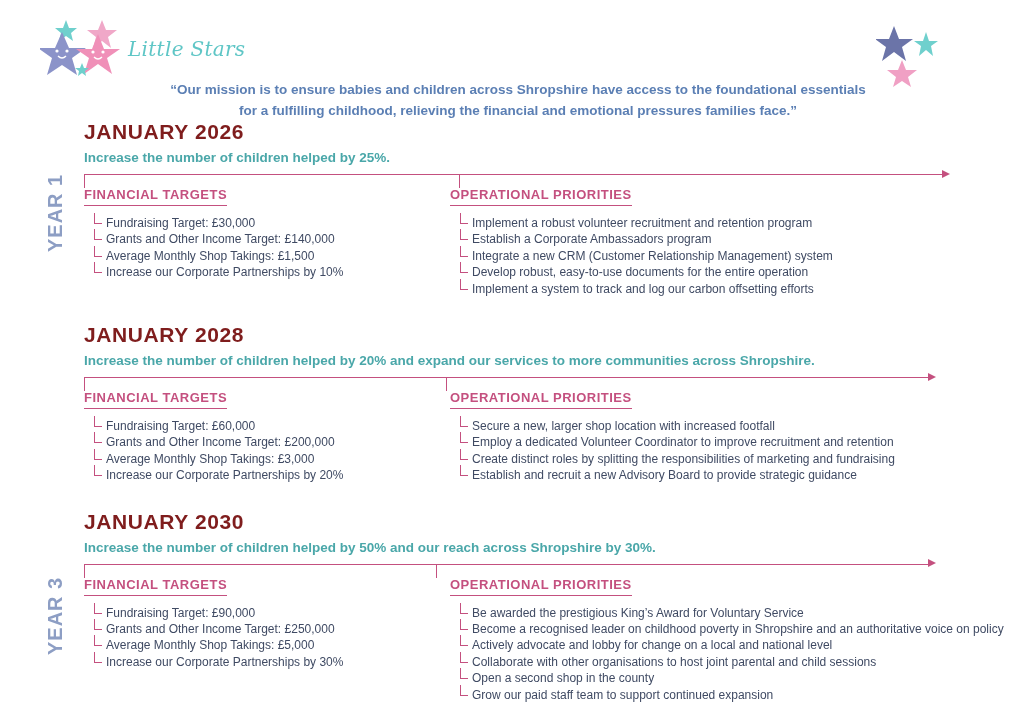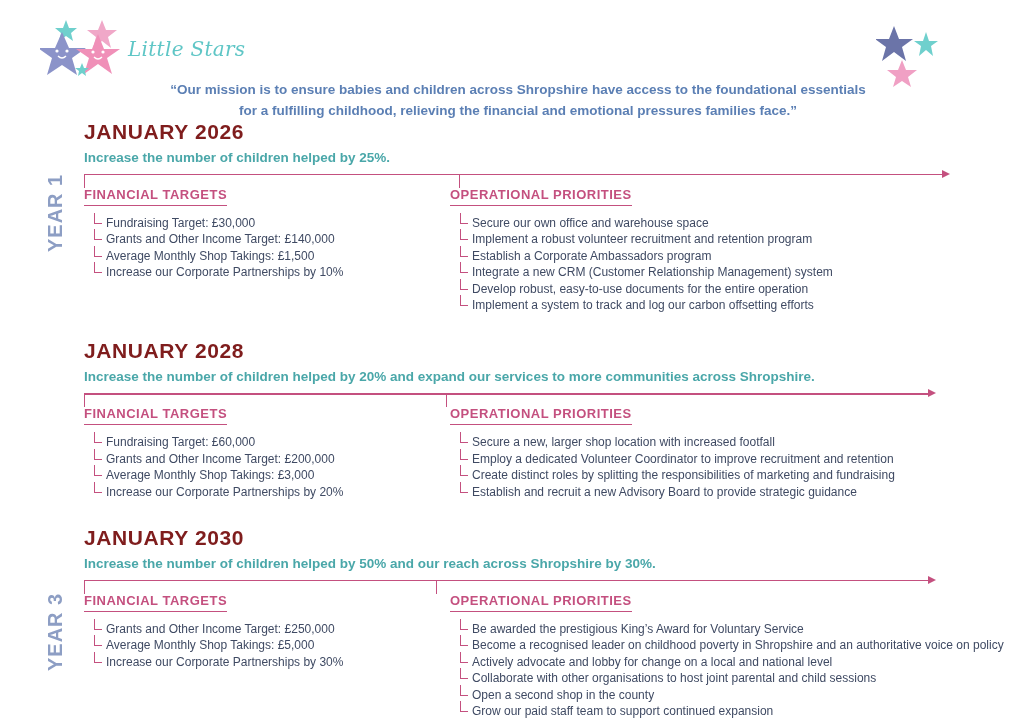--- a/index.html
+++ b/index.html
@@ -222,21 +222,20 @@
       <ul class="bullet-list">
         <li>Fundraising Target: £30,000</li>
         <li>Grants and Other Income Target: £140,000</li>
         <li>Average Monthly Shop Takings: £1,500</li>
         <li>Increase our Corporate Partnerships by 10%</li>
       </ul>
     </div>
     <div class="col-operational">
       <div class="col-title">OPERATIONAL PRIORITIES</div>
       <ul class="bullet-list">
-        <li>Secure our own office and warehouse space</li>
         <li>Implement a robust volunteer recruitment and retention program</li>
         <li>Establish a Corporate Ambassadors program</li>
         <li>Integrate a new CRM (Customer Relationship Management) system</li>
         <li>Develop robust, easy-to-use documents for the entire operation</li>
         <li>Implement a system to track and log our carbon offsetting efforts</li>
       </ul>
     </div>
   </div>
 </div>
 
@@ -283,20 +282,21 @@
   <div class="arrow-row">
     <div class="arrow-line" style="width:848px;"></div>
     <div class="arrow-head" style="left:844px;"></div>
     <div class="tick" style="left:0px;"></div>
     <div class="tick" style="left:352px;"></div>
   </div>
   <div class="columns">
     <div class="col-financial">
       <div class="col-title">FINANCIAL TARGETS</div>
       <ul class="bullet-list">
+        <li>Fundraising Target: £90,000</li>
         <li>Grants and Other Income Target: £250,000</li>
         <li>Average Monthly Shop Takings: £5,000</li>
         <li>Increase our Corporate Partnerships by 30%</li>
       </ul>
     </div>
     <div class="col-operational">
       <div class="col-title">OPERATIONAL PRIORITIES</div>
       <ul class="bullet-list">
         <li>Be awarded the prestigious King’s Award for Voluntary Service</li>
         <li>Become a recognised leader on childhood poverty in Shropshire and an authoritative voice on policy</li>

